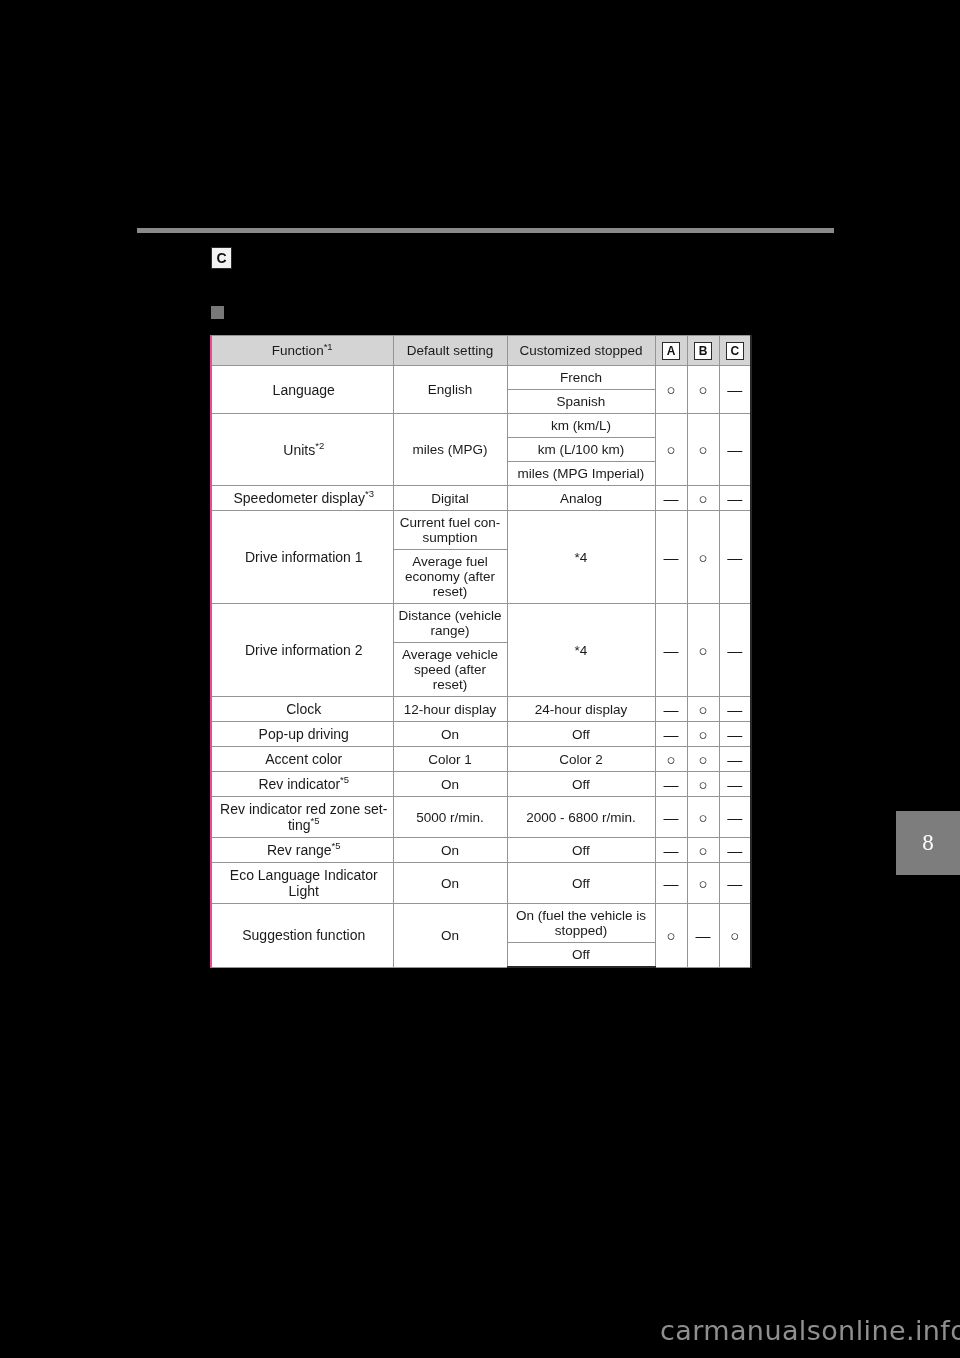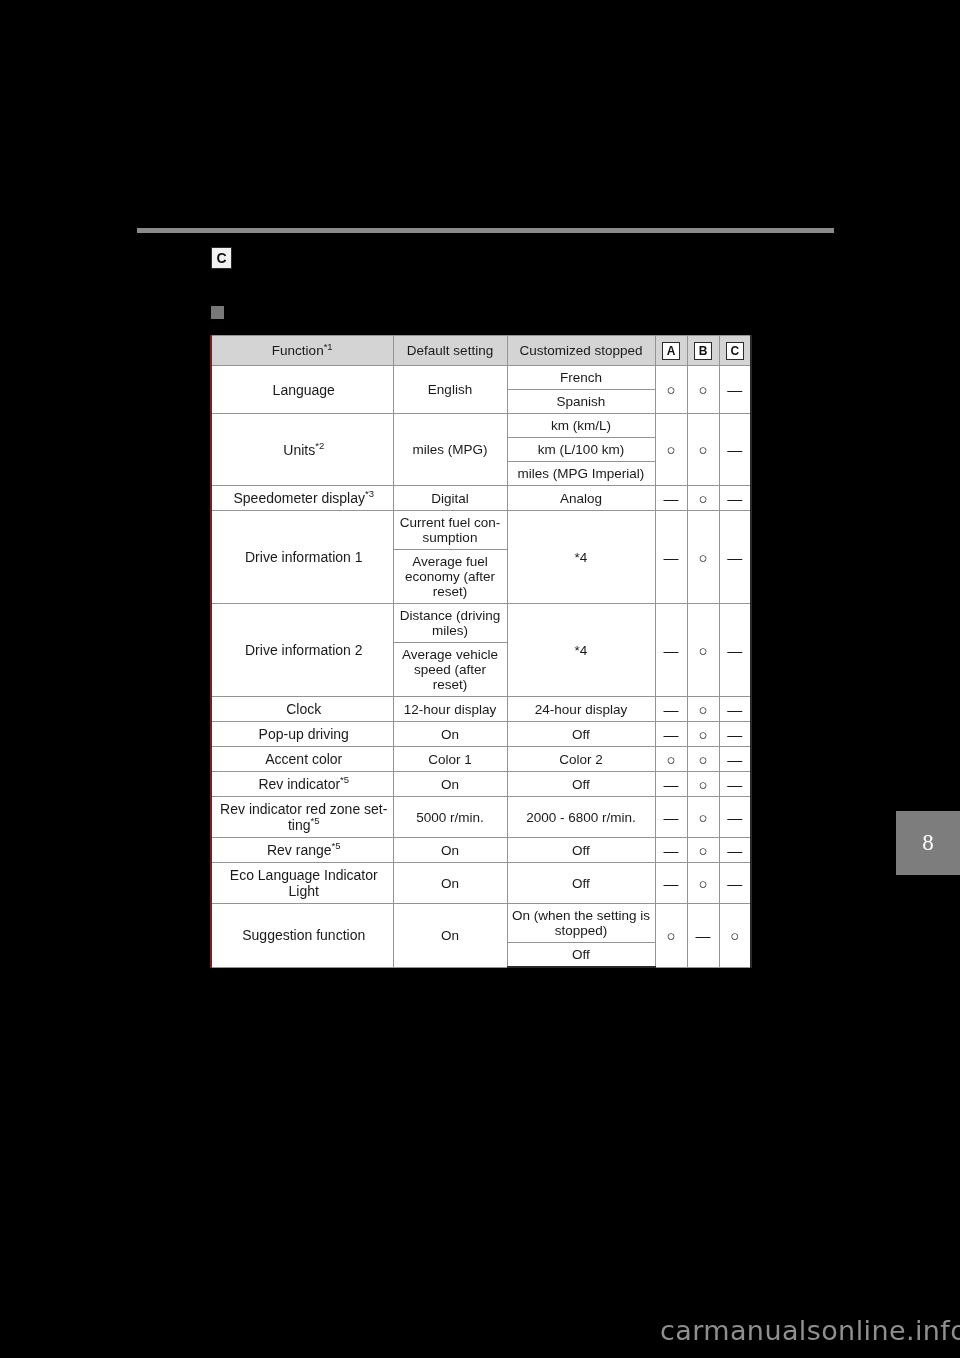--- a/index.html
+++ b/index.html
@@ -73,21 +73,21 @@
     table-layout: fixed;
   }
   .settings-table td, .settings-table th {
     border: 1px solid #949494;
     font-weight: normal;
     font-size: 13.5px;
     color: #1a1a1a;
     padding: 4px 3px;
     vertical-align: middle;
   }
-  .settings-table .outer-l { border-left: 2px solid #7f1d1d; }
+  .settings-table .outer-l { border-left: 2px solid #ec4899; }
   .settings-table .outer-r { border-right: 2px solid #2a2a2a; }
   thead th { border-top: 2px solid #2a2a2a; }
   tbody tr:last-child td { border-bottom: 2px solid #2a2a2a; }
 
   thead th {
     background: #d4d4d4;
     text-align: center;
     height: 30px;
     font-size: 14.5px;
   }
@@ -195,21 +195,21 @@
         <td class="ctr note-ref" rowspan="2">*4</td>
         <td class="mark" rowspan="2">—</td>
         <td class="mark" rowspan="2">○</td>
         <td class="mark outer-r" rowspan="2">—</td>
       </tr>
       <tr>
         <td class="ctr">Average fuel economy (after reset)</td>
       </tr>
       <tr>
         <td class="fn outer-l" rowspan="2"><span>Drive information 2</span></td>
-        <td class="ctr">Distance (driving miles)</td>
+        <td class="ctr">Distance (vehicle range)</td>
         <td class="ctr note-ref" rowspan="2">*4</td>
         <td class="mark" rowspan="2">—</td>
         <td class="mark" rowspan="2">○</td>
         <td class="mark outer-r" rowspan="2">—</td>
       </tr>
       <tr>
         <td class="ctr">Average vehicle speed (after reset)</td>
       </tr>
       <tr>
         <td class="fn outer-l" rowspan="1"><span>Clock</span></td>
@@ -263,21 +263,21 @@
         <td class="fn outer-l" rowspan="1"><span>Eco Language Indicator Light</span></td>
         <td class="ctr">On</td>
         <td class="ctr">Off</td>
         <td class="mark" rowspan="1">—</td>
         <td class="mark" rowspan="1">○</td>
         <td class="mark outer-r" rowspan="1">—</td>
       </tr>
       <tr>
         <td class="fn outer-l" rowspan="2"><span>Suggestion function</span></td>
         <td class="ctr" rowspan="2">On</td>
-        <td class="ctr">On (when the setting is stopped)</td>
+        <td class="ctr">On (fuel the vehicle is stopped)</td>
         <td class="mark" rowspan="2">○</td>
         <td class="mark" rowspan="2">—</td>
         <td class="mark outer-r" rowspan="2">○</td>
       </tr>
       <tr>
         <td class="ctr">Off</td>
       </tr>
     </tbody>
 </table>
 

